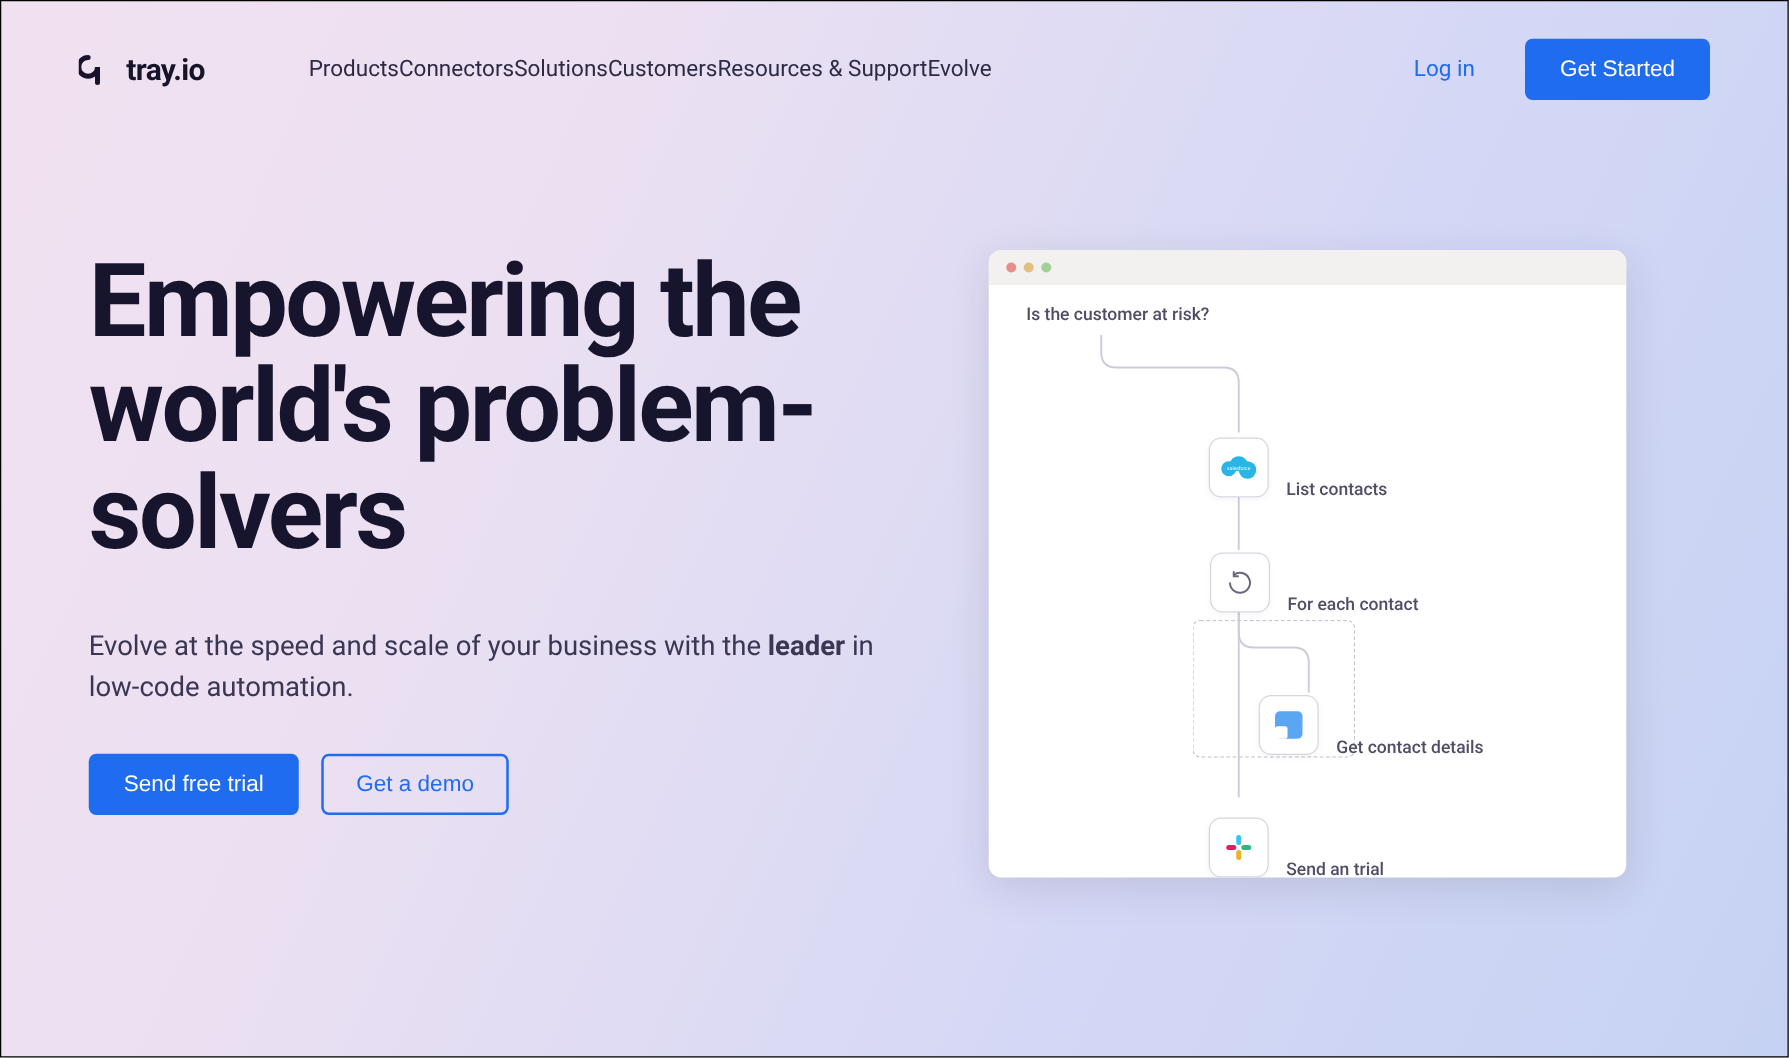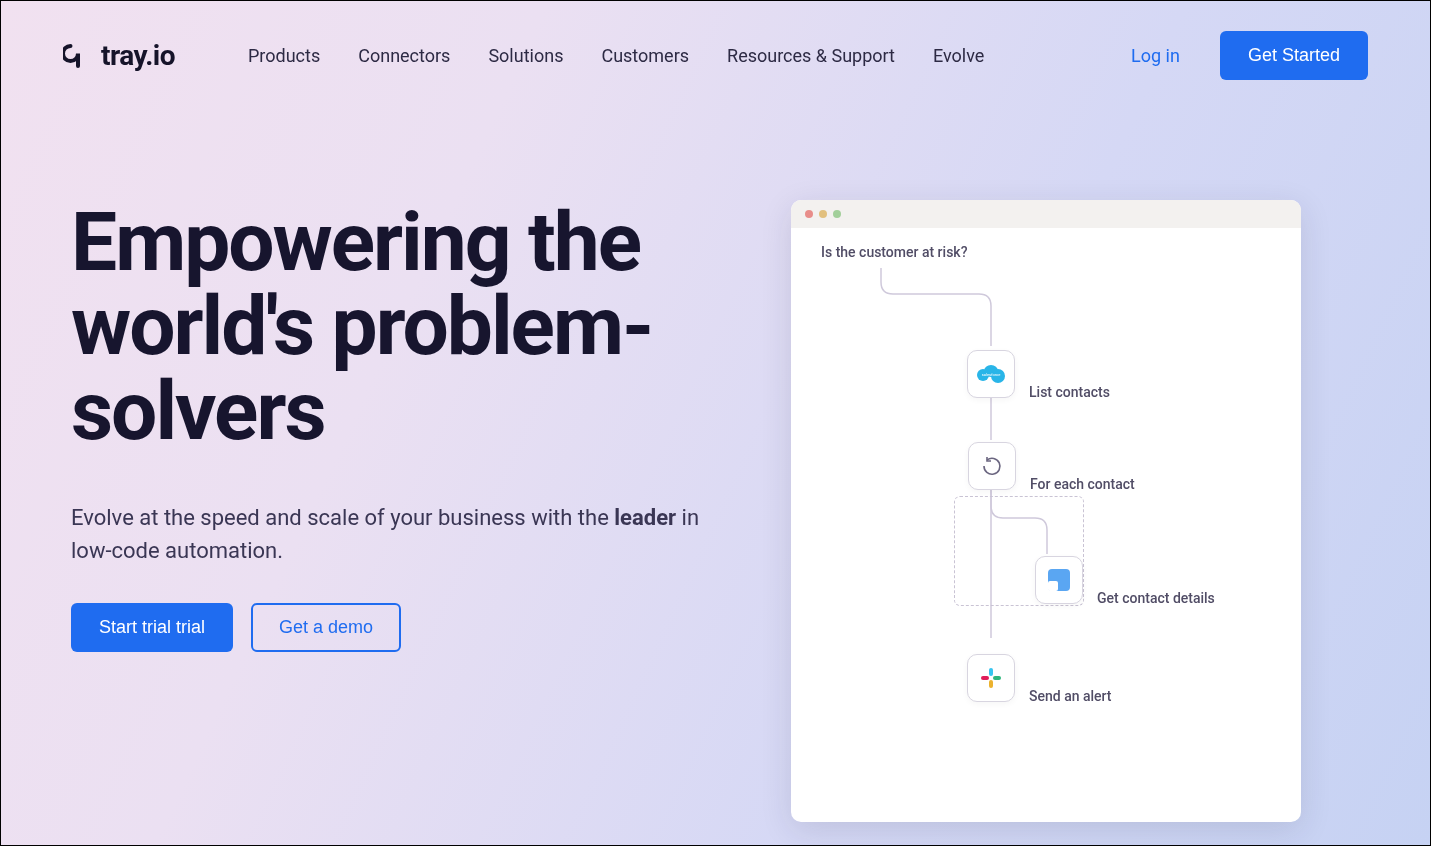--- a/index.html
+++ b/index.html
@@ -16,28 +16,27 @@
   align-items: center;
   padding: 30px 62px 0 62px;
   gap: 40px;
 }
 .logo {
   display: flex;
   align-items: center;
   gap: 8px;
   color: #16142a;
   font-weight: 700;
-  font-size: 28px;
+  font-size: 24px;
   letter-spacing: -0.5px;
 }
 .logo svg { width: 30px; height: 30px; }
 .nav {
   display: flex;
-  gap: 38px;
-  margin-left: 33px;
+  margin-left: 43px;
 }
 .nav-item {
   font-size: 18px;
   color: #2d2a44;
   cursor: pointer;
 }
 .spacer { flex: 1; }
 .login {
   color: #1f6cf0;
   font-size: 18px;
@@ -106,21 +105,21 @@
   padding-left: 14px;
   gap: 6px;
 }
 .dot { width: 8px; height: 8px; border-radius: 50%; }
 .dot.r { background: #e88d8a; }
 .dot.y { background: #e2c07e; }
 .dot.g { background: #a2cf9a; }
 .window-body {
   padding: 16px 20px 30px 20px;
   position: relative;
-  height: 594px;
+  height: 474px;
 }
 .flow-question {
   font-size: 14px;
   color: #514d66;
   font-weight: 500;
   margin-left: 10px;
 }
 .flow-svg {
   position: absolute;
   left: 0; top: 40px;
@@ -177,21 +176,21 @@
   <button class="btn-primary">Get Started</button>
 </header>
 
 <section class="hero">
   <div class="hero-left">
     <h1 class="hero-title">Empowering the world's problem-solvers</h1>
     <p class="hero-sub">
       <span>Evolve at the speed and scale of your business with the </span><b>leader</b><span> in low-code automation.</span>
     </p>
     <div class="hero-cta">
-      <button class="btn-primary">Start trial trial</button>
+      <button class="btn-primary">Send free trial</button>
       <button class="btn-outline">Get a demo</button>
     </div>
   </div>
 
   <div class="hero-right">
     <div class="window">
       <div class="window-bar">
         <span class="dot r"></span>
         <span class="dot y"></span>
         <span class="dot g"></span>
@@ -223,38 +222,38 @@
         <div class="flow-node" style="left:177px; top:212px;">
           <div class="node-box">
             <svg width="24" height="24" viewBox="0 0 24 24" fill="none">
               <path d="M4 12 a8 8 0 1 0 3 -6" stroke="#6b6680" stroke-width="1.6"></path>
               <path d="M7 3 l0 4 l4 0" stroke="#6b6680" stroke-width="1.6" fill="none"></path>
             </svg>
           </div>
           <span class="node-label">For each contact</span>
         </div>
 
-        <div class="flow-node" style="left:244px; top:326px;">
+        <div class="flow-node" style="left:216px; top:326px;">
           <div class="node-box">
             <svg width="26" height="26" viewBox="0 0 26 26">
               <rect x="2" y="2" width="22" height="22" rx="4" fill="#5aa6f2"></rect>
               <rect x="2" y="14" width="10" height="10" rx="2" fill="#fff"></rect>
             </svg>
           </div>
           <span class="node-label">Get contact details</span>
         </div>
 
         <div class="flow-node" style="left:176px; top:424px;">
           <div class="node-box">
             <svg width="24" height="24" viewBox="0 0 24 24">
               <rect x="10" y="2" width="4" height="8" rx="2" fill="#36c5f0"></rect>
               <rect x="14" y="10" width="8" height="4" rx="2" fill="#2eb67d"></rect>
               <rect x="10" y="14" width="4" height="8" rx="2" fill="#ecb22e"></rect>
               <rect x="2" y="10" width="8" height="4" rx="2" fill="#e01e5a"></rect>
             </svg>
           </div>
-          <span class="node-label">Send an alert</span>
+          <span class="node-label">Send an trial</span>
         </div>
 
       </div>
     </div>
   </div>
 </section>
 
 </body></html>

